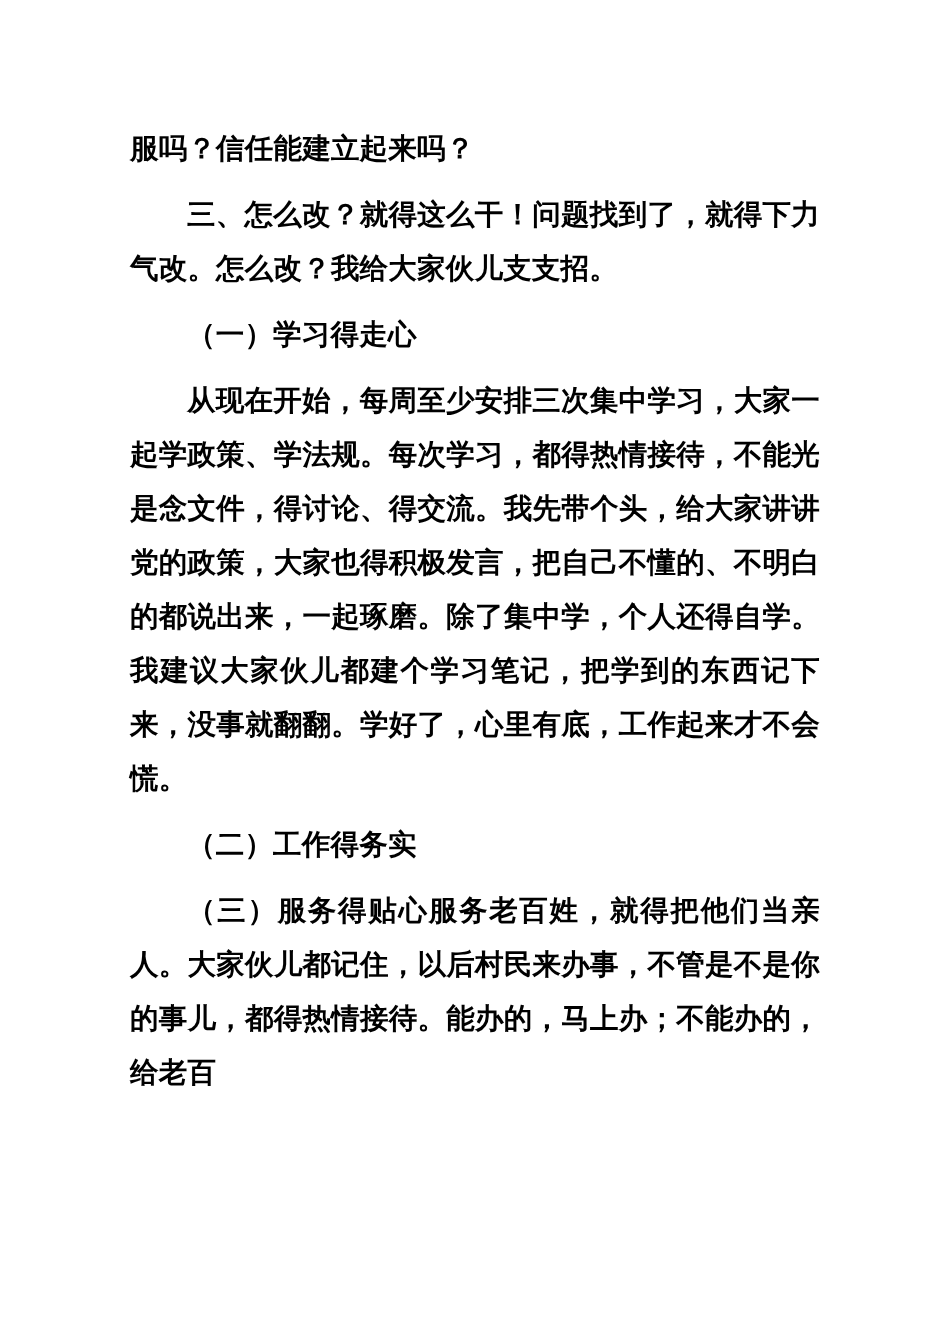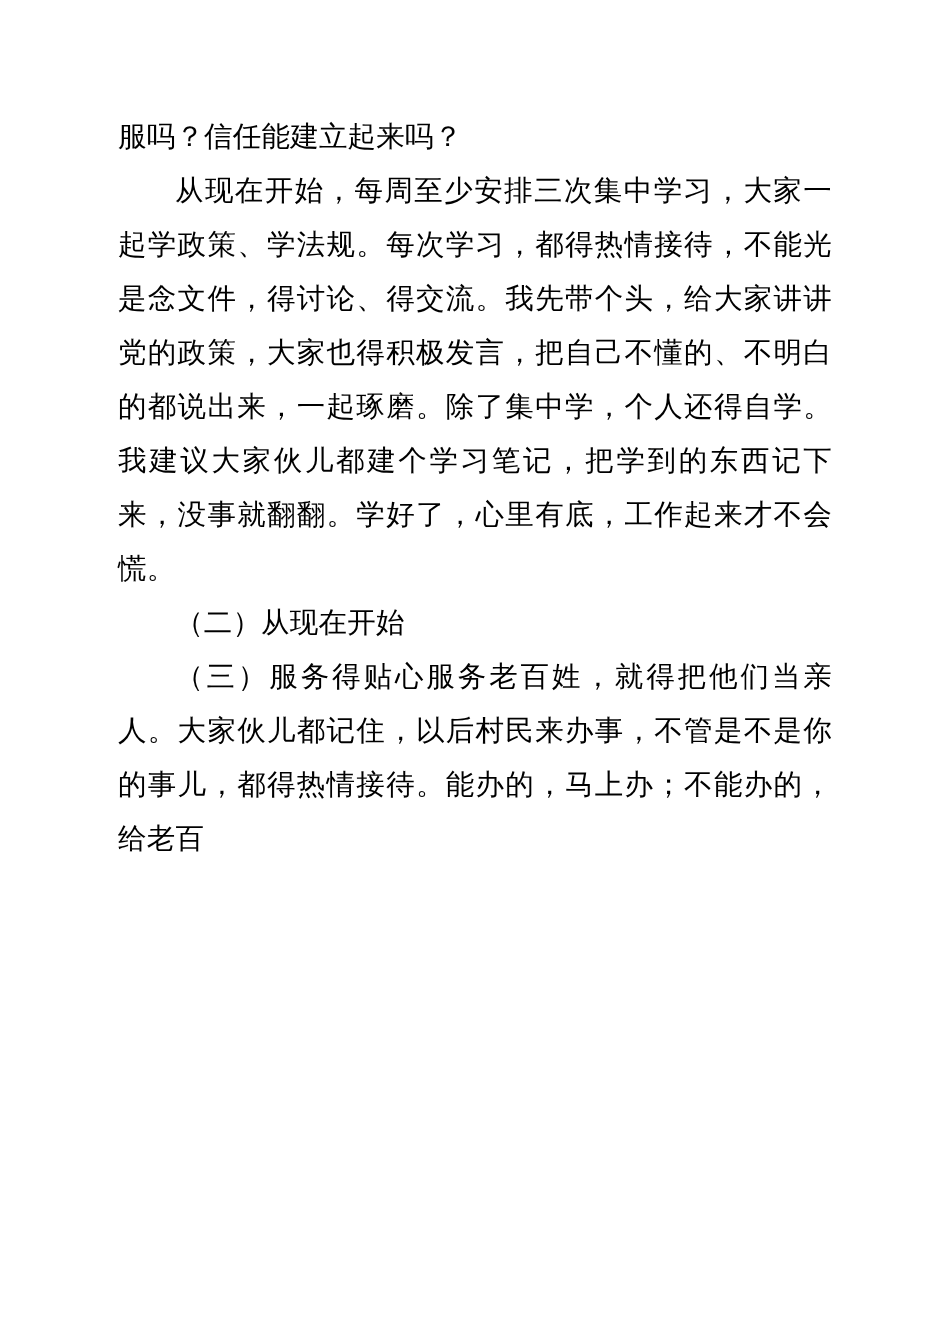--- a/index.html
+++ b/index.html
@@ -24,31 +24,34 @@
   .doc-body {
     font-family: "DejaVu Sans", "Liberation Sans", sans-serif;
     font-size: 28.5px;
     line-height: 54px;
     color: #000000;
     text-align: justify;
     text-justify: inter-character;
     letter-spacing: 0.2px;
   }
   .para {
-    margin: 0;
+    margin: 12px;
     text-indent: 2em;
     text-align: justify;
+    font-weight: bold;
   }
   .para.no-indent {
     text-indent: 0;
   }
 </style>
 </head>
 <body>
 
 <div class="page">
   <div class="doc-body">
     <p class="para no-indent">服吗？信任能建立起来吗？</p>
+    <p class="para">三、怎么改？就得这么干！问题找到了，就得下力气改。怎么改？我给大家伙儿支支招。</p>
+    <p class="para">（一）学习得走心</p>
     <p class="para">从现在开始，每周至少安排三次集中学习，大家一起学政策、学法规。每次学习，都得热情接待，不能光是念文件，得讨论、得交流。我先带个头，给大家讲讲党的政策，大家也得积极发言，把自己不懂的、不明白的都说出来，一起琢磨。除了集中学，个人还得自学。我建议大家伙儿都建个学习笔记，把学到的东西记下来，没事就翻翻。学好了，心里有底，工作起来才不会慌。</p>
-    <p class="para">（二）从现在开始</p>
+    <p class="para">（二）工作得务实</p>
     <p class="para">（三）服务得贴心服务老百姓，就得把他们当亲人。大家伙儿都记住，以后村民来办事，不管是不是你的事儿，都得热情接待。能办的，马上办；不能办的，给老百</p>
   </div>
 </div>
 
 </body></html>

